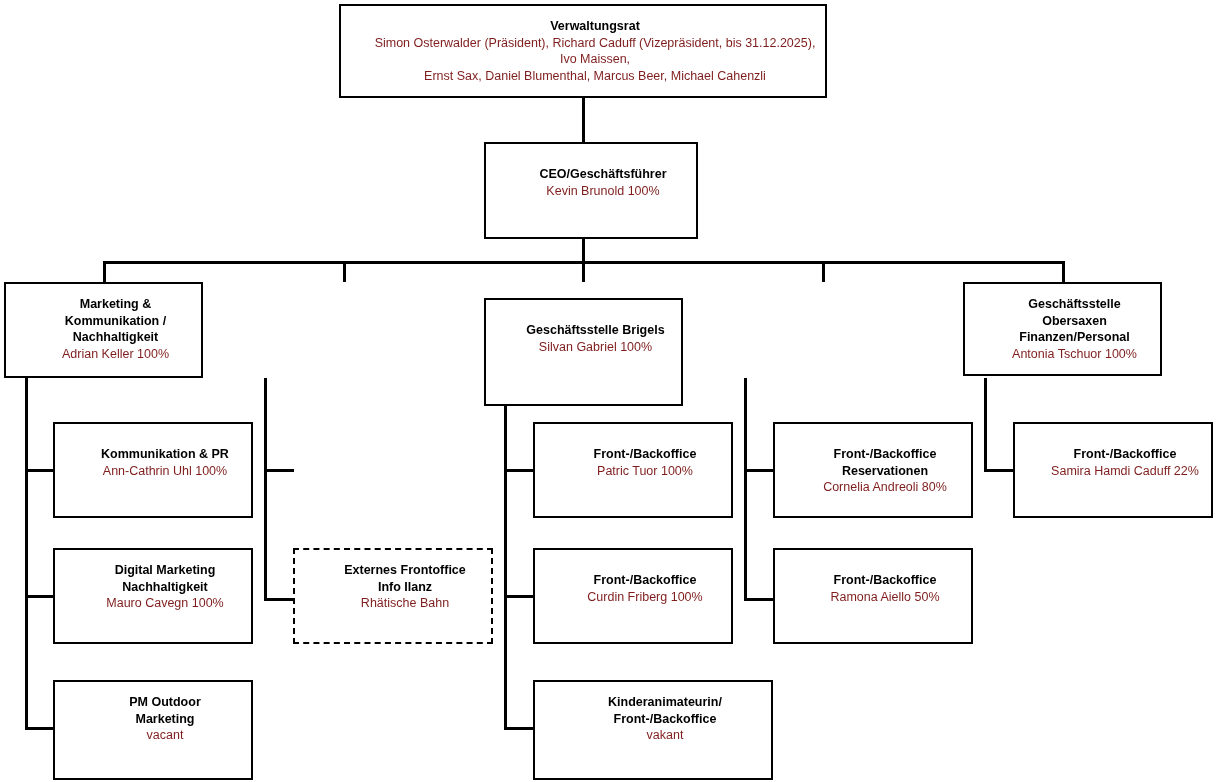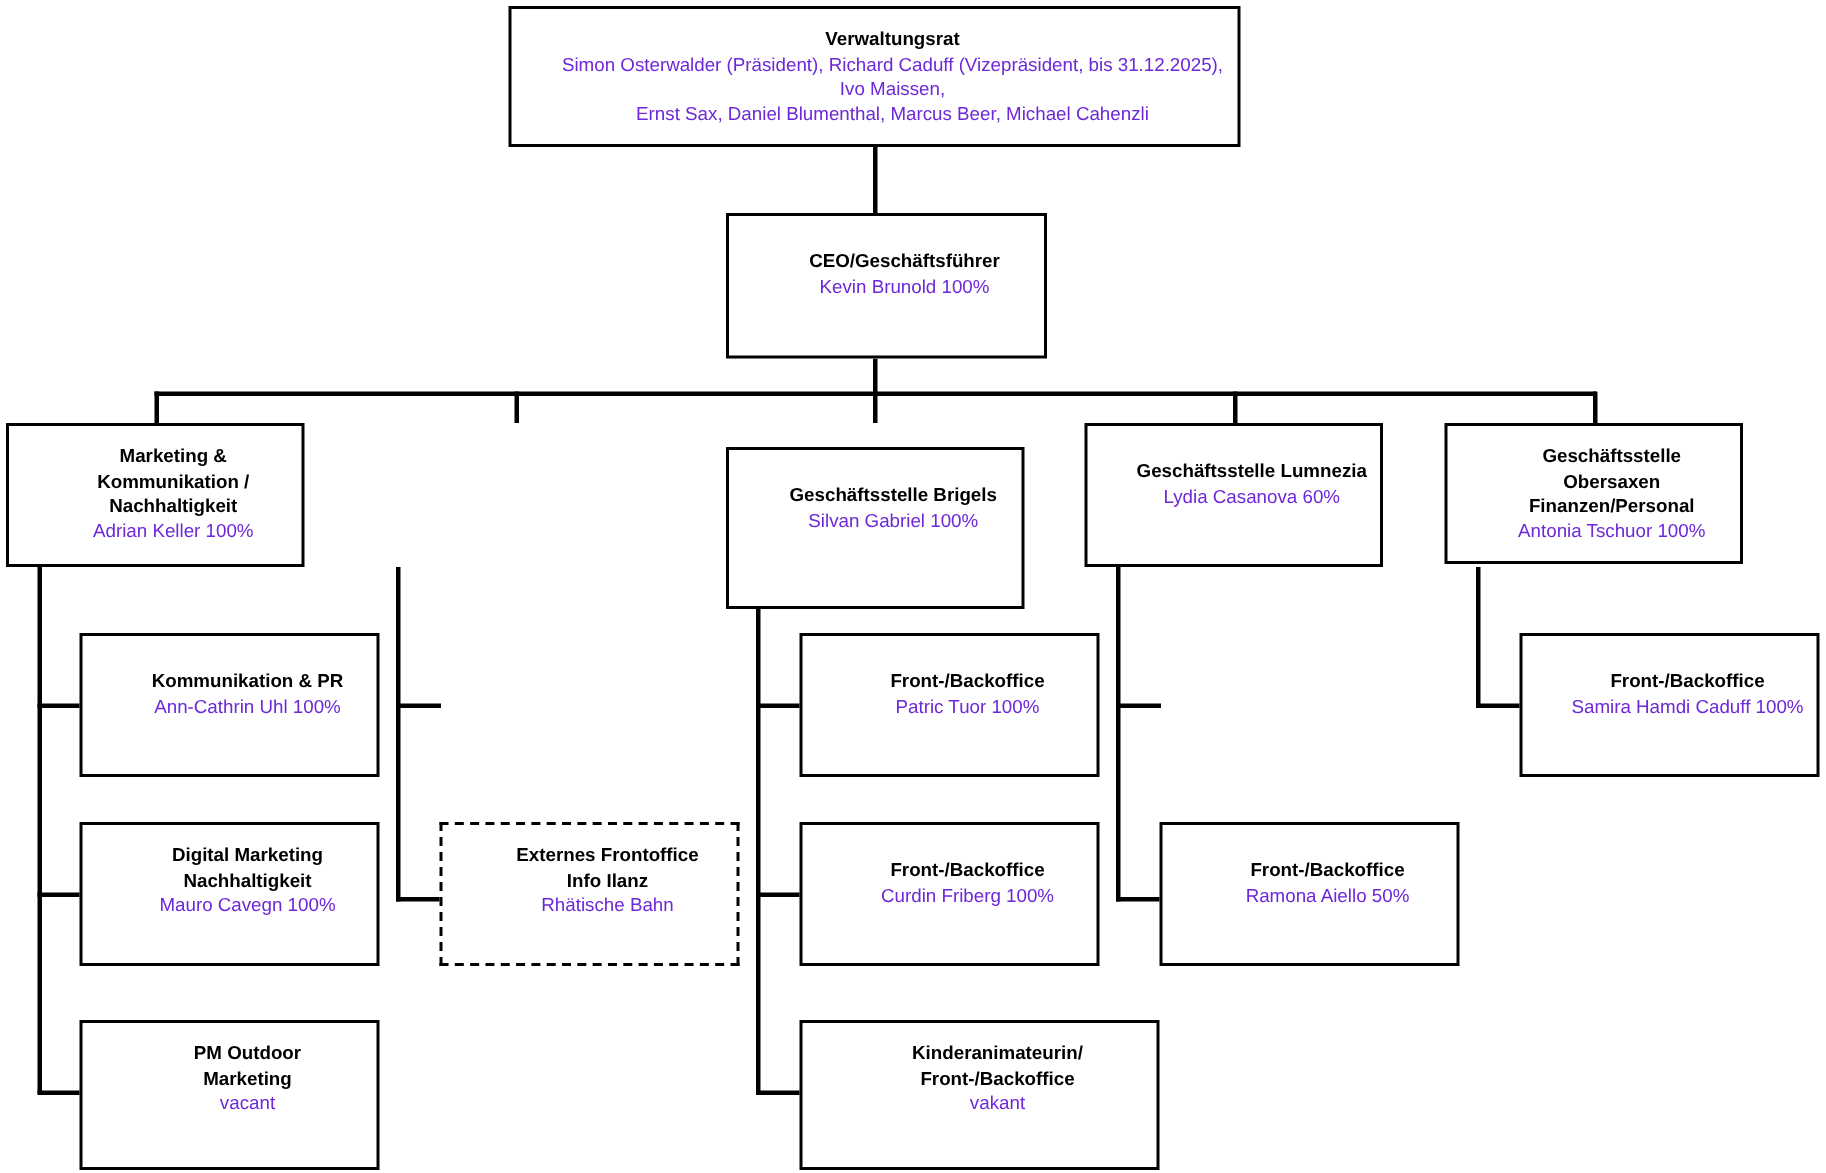--- a/index.html
+++ b/index.html
@@ -35,21 +35,21 @@
   }
   .node .title {
     font-weight: bold;
     font-size: 12.5px;
     color: #000000;
     padding: 0 6px;
   }
   .node .sub {
     font-weight: normal;
     font-size: 12.5px;
-    color: #6d28d9;
+    color: #7f1d1d;
     padding: 0 6px;
   }
   
   .conn {
     position: absolute;
     background: #000000;
     z-index: 1;
   }
   .vline { width: 2.5px; }
   .hline { height: 2.5px; }
@@ -116,26 +116,20 @@
   </div>
 
 
   <div class="node" style="left:484px; top:298px; width:199px; height:108px;">
     <div class="inner" style="padding-top:22px;">
       <div class="title">Geschäftsstelle Brigels</div>
       <div class="sub">Silvan Gabriel 100%</div>
     </div>
   </div>
 
-  <div class="node" style="left:723px; top:282px; width:199px; height:96px;">
-    <div class="inner" style="padding-top:22px;">
-      <div class="title">Geschäftsstelle Lumnezia</div>
-      <div class="sub">Lydia Casanova 60%</div>
-    </div>
-  </div>
 
   <div class="node" style="left:963px; top:282px; width:199px; height:94px;">
     <div class="inner">
       <div class="title">Geschäftsstelle Obersaxen</div>
       <div class="title">Finanzen/Personal</div>
       <div class="sub">Antonia Tschuor 100%</div>
     </div>
   </div>
 
   <div class="node" style="left:53px; top:422px; width:200px; height:96px;">
@@ -146,25 +140,31 @@
   </div>
 
 
   <div class="node" style="left:533px; top:422px; width:200px; height:96px;">
     <div class="inner" style="padding-top:22px;">
       <div class="title">Front-/Backoffice</div>
       <div class="sub">Patric Tuor 100%</div>
     </div>
   </div>
 
+  <div class="node" style="left:773px; top:422px; width:200px; height:96px;">
+    <div class="inner" style="padding-top:22px;">
+      <div class="title">Front-/Backoffice Reservationen</div>
+      <div class="sub">Cornelia Andreoli 80%</div>
+    </div>
+  </div>
 
   <div class="node" style="left:1013px; top:422px; width:200px; height:96px;">
     <div class="inner" style="padding-top:22px;">
       <div class="title">Front-/Backoffice</div>
-      <div class="sub">Samira Hamdi Caduff 100%</div>
+      <div class="sub">Samira Hamdi Caduff 22%</div>
     </div>
   </div>
 
   <div class="node" style="left:53px; top:548px; width:200px; height:96px;">
     <div class="inner">
       <div class="title">Digital Marketing</div>
       <div class="title">Nachhaltigkeit</div>
       <div class="sub">Mauro Cavegn 100%</div>
     </div>
   </div>

